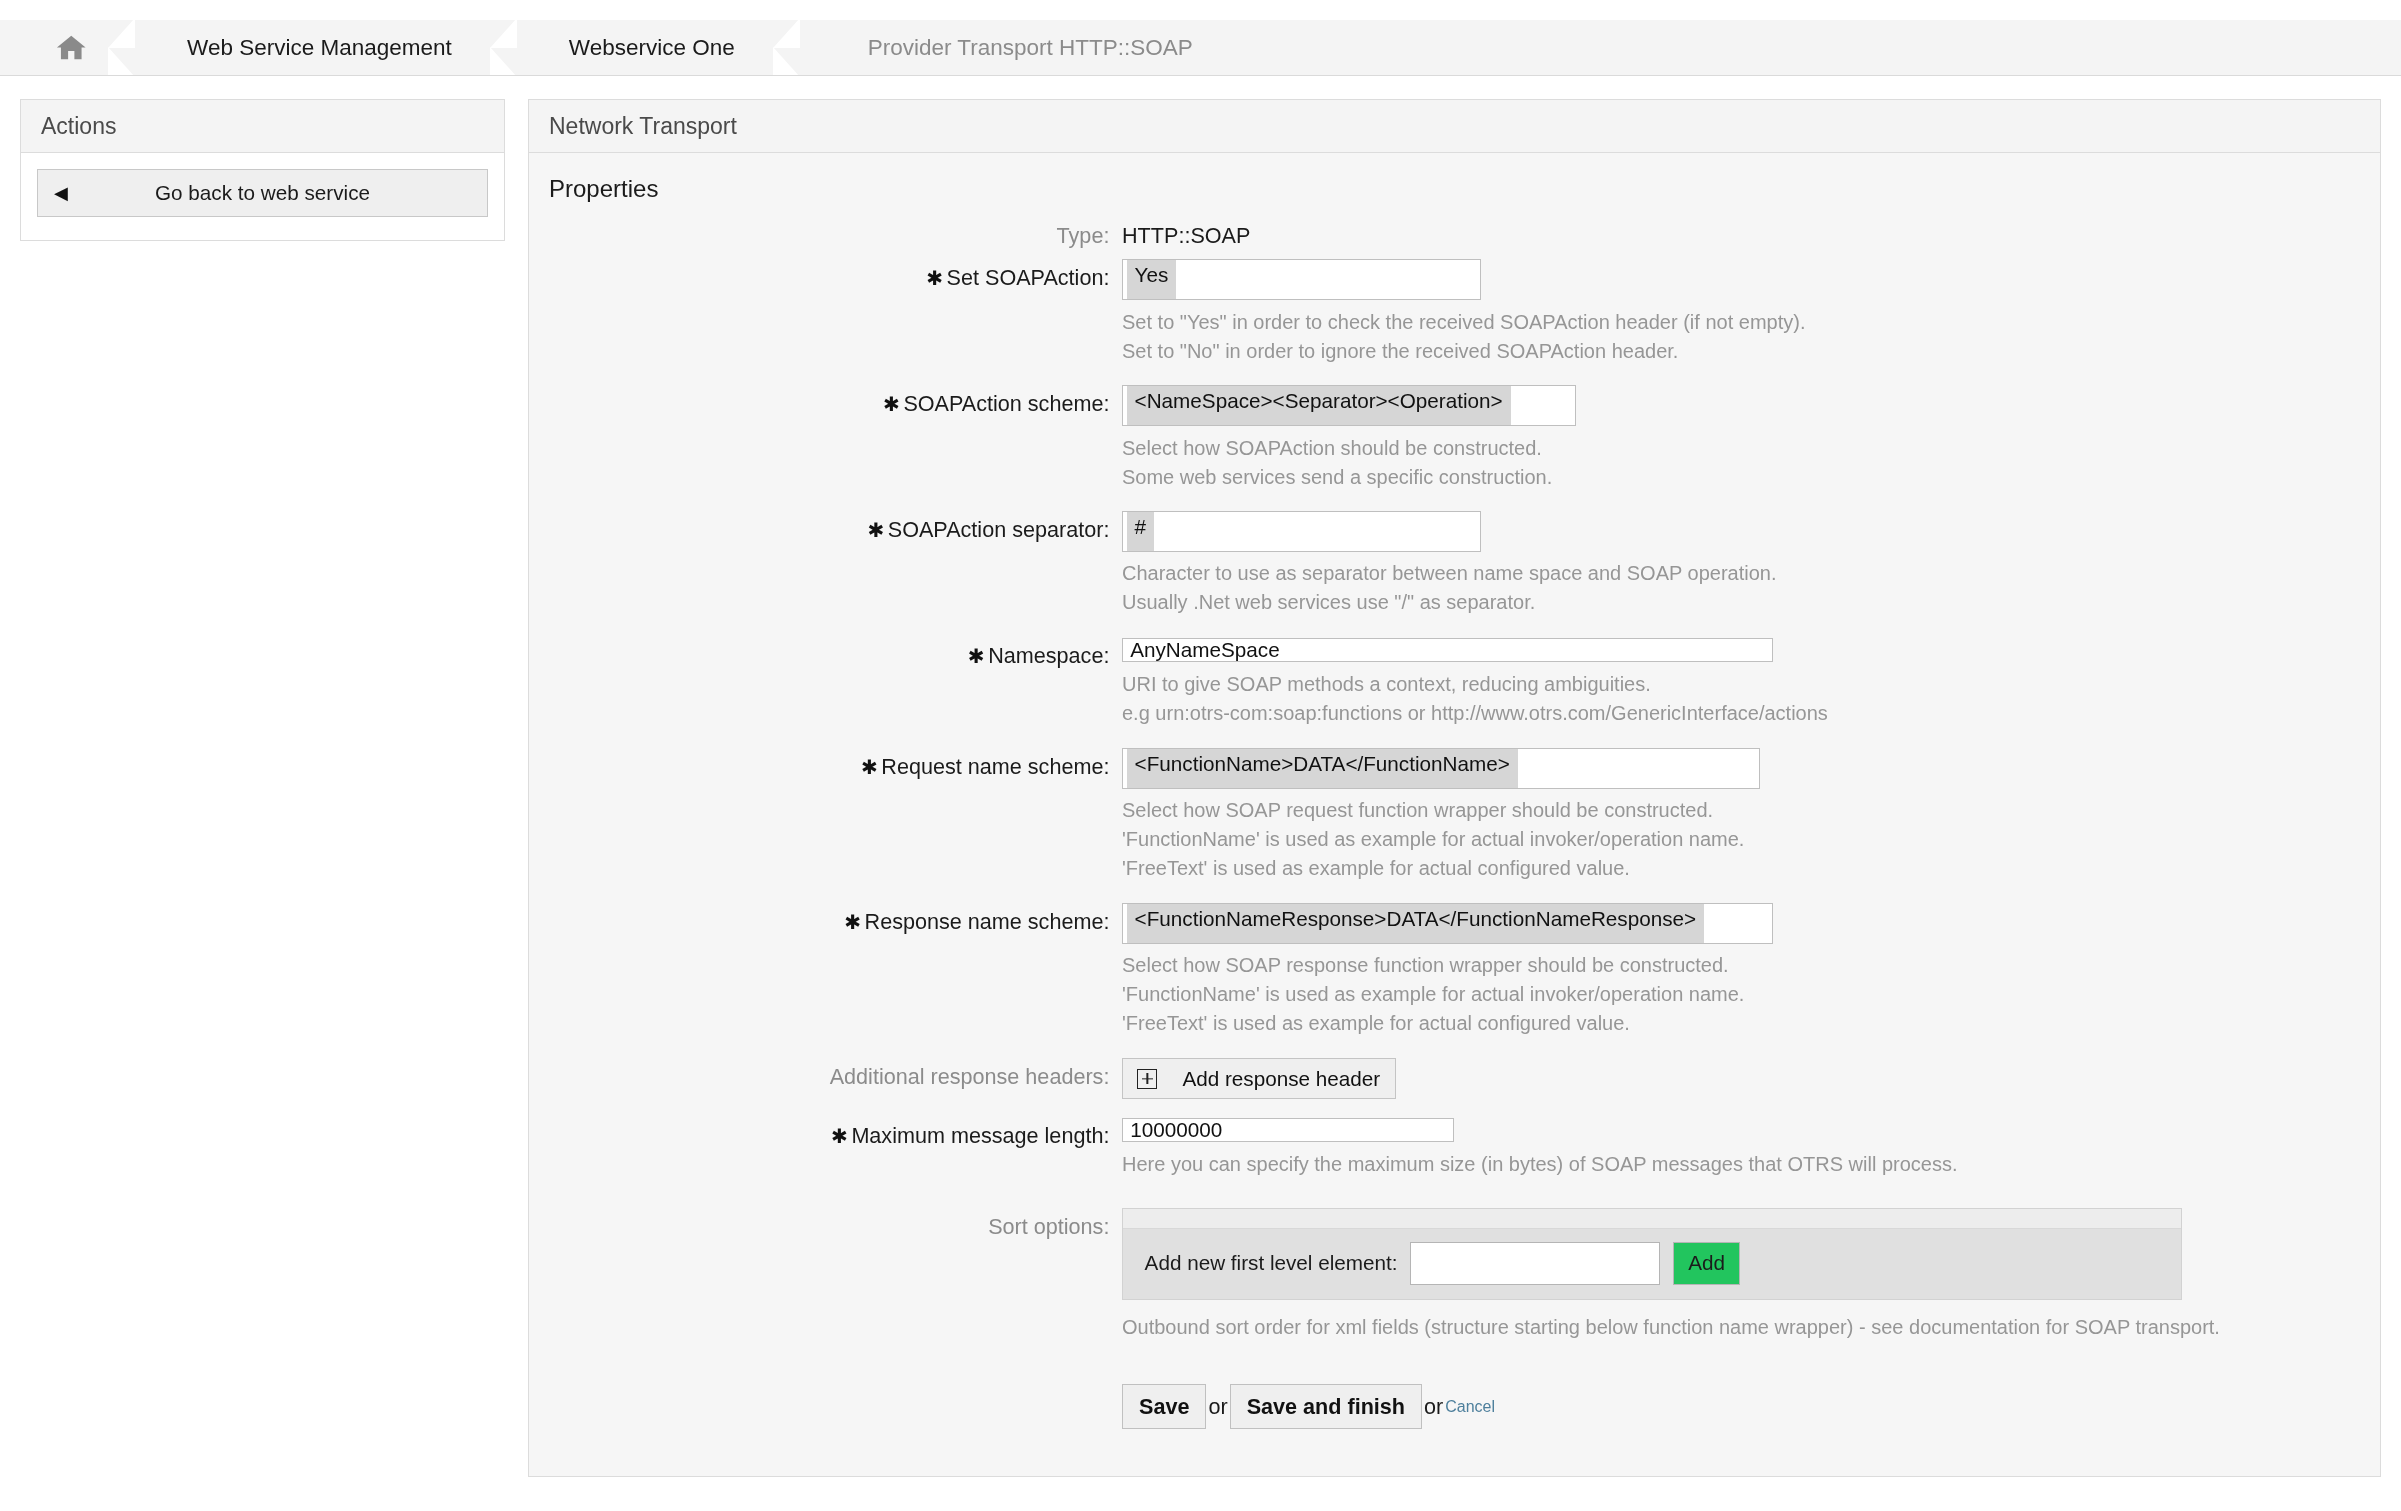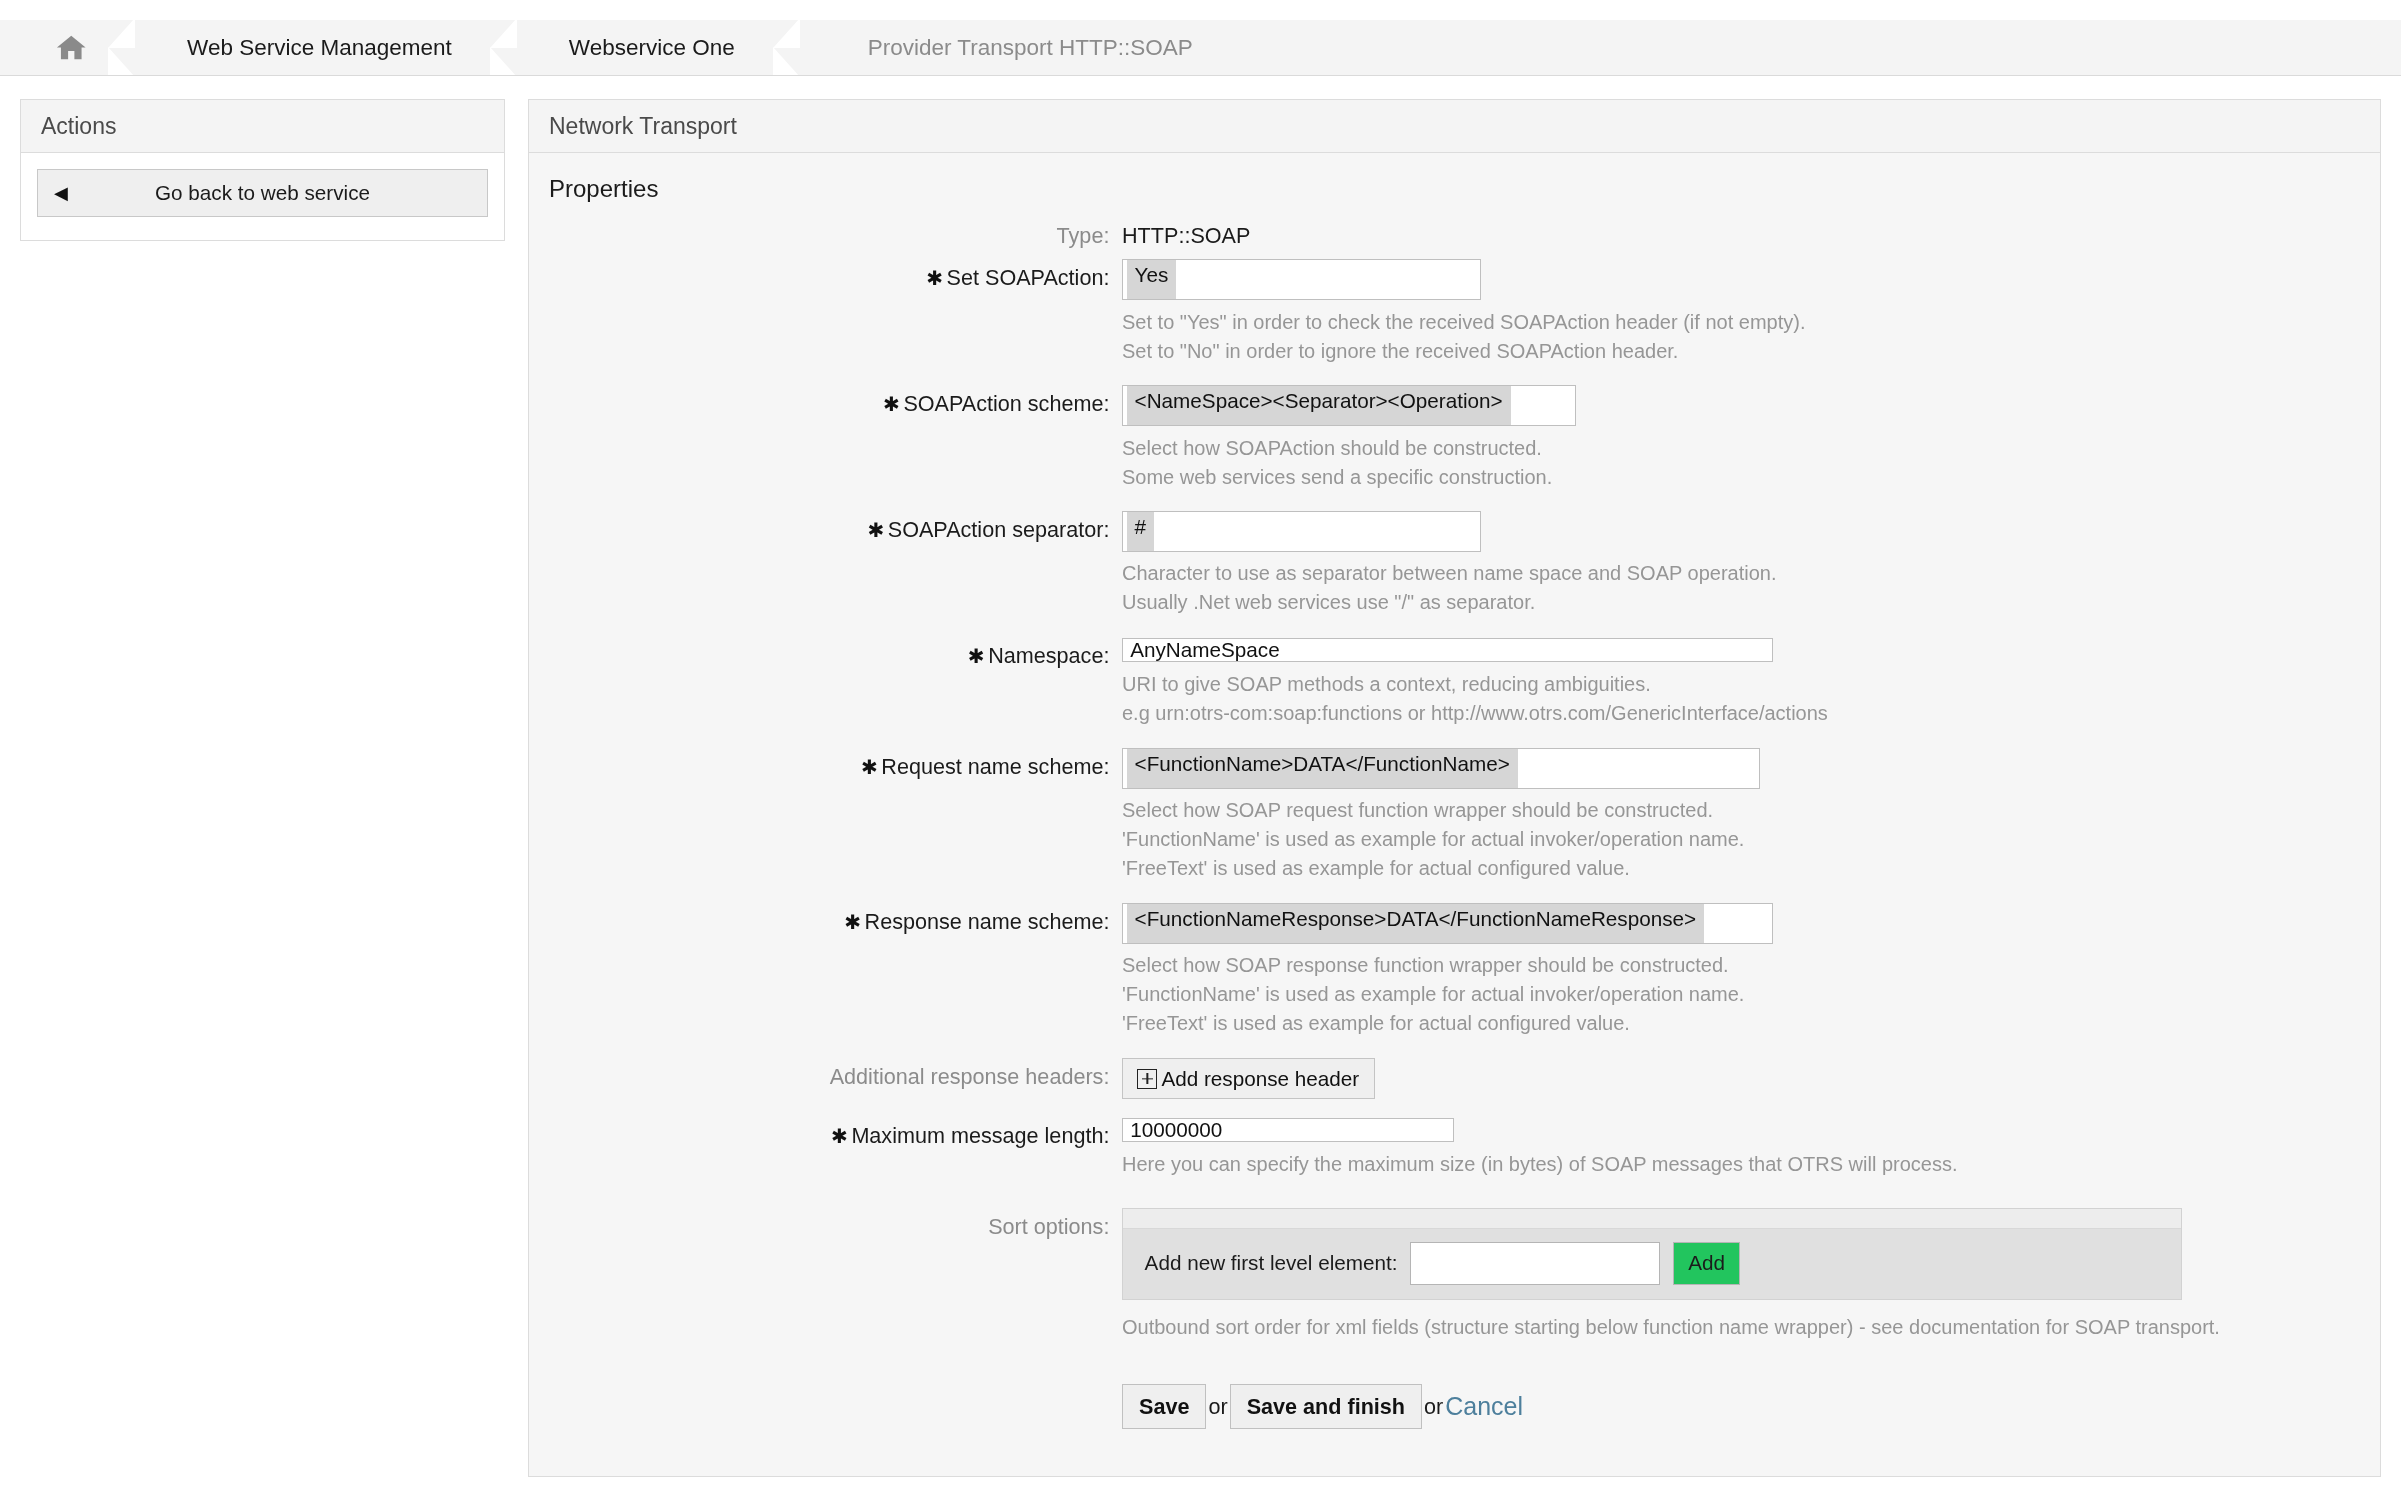--- a/index.html
+++ b/index.html
@@ -208,21 +208,21 @@
     line-height: 1.45;
     padding: 7.2px 0 9px 0;
     max-width: 1527px;
   }
   .hint div { white-space: nowrap; }
 
   
   .add-btn {
     display: inline-flex;
     align-items: center;
-    gap: 4px;
+    gap: 25px;
     background: #efefef;
     border: 0.9px solid #c4c4c4;
     height: 41px;
     padding: 0 14.4px;
     font-size: 20.7px;
     color: #111;
     cursor: pointer;
     font-family: "Liberation Sans", sans-serif;
   }
   .plus-box {
@@ -291,21 +291,21 @@
     height: 45px;
     padding: 0 16px;
     font-size: 21.6px;
     font-weight: bold;
     color: #111;
     cursor: pointer;
     font-family: "Liberation Sans", sans-serif;
   }
   .or-text { font-size: 21.6px; color: #1b1b1b; }
   .cancel-link {
-    font-size: 25px;
+    font-size: 16px;
     color: #4d7f9c;
     text-decoration: none;
     cursor: pointer;
   }
 </style>
 </head>
 <body>
 
 <div class="breadcrumb-wrap">
   <div class="breadcrumb">

